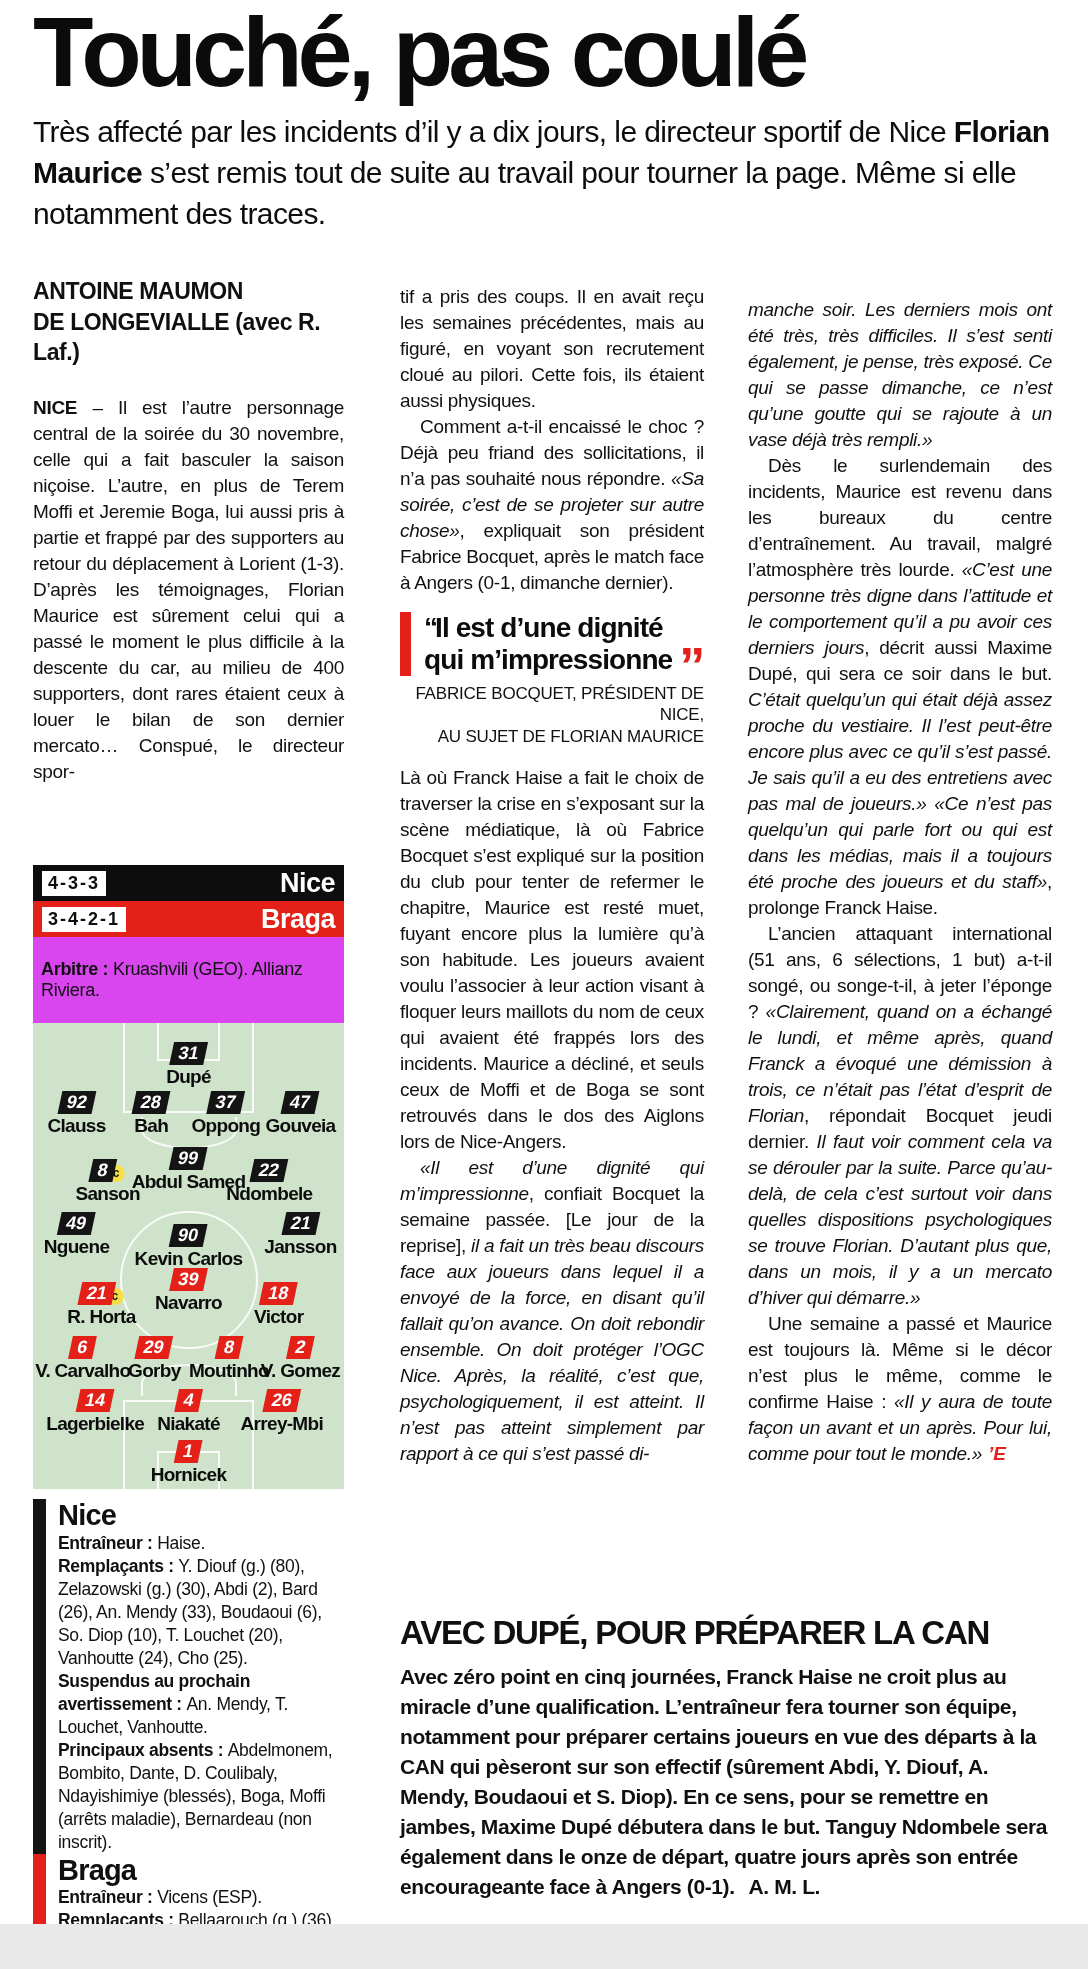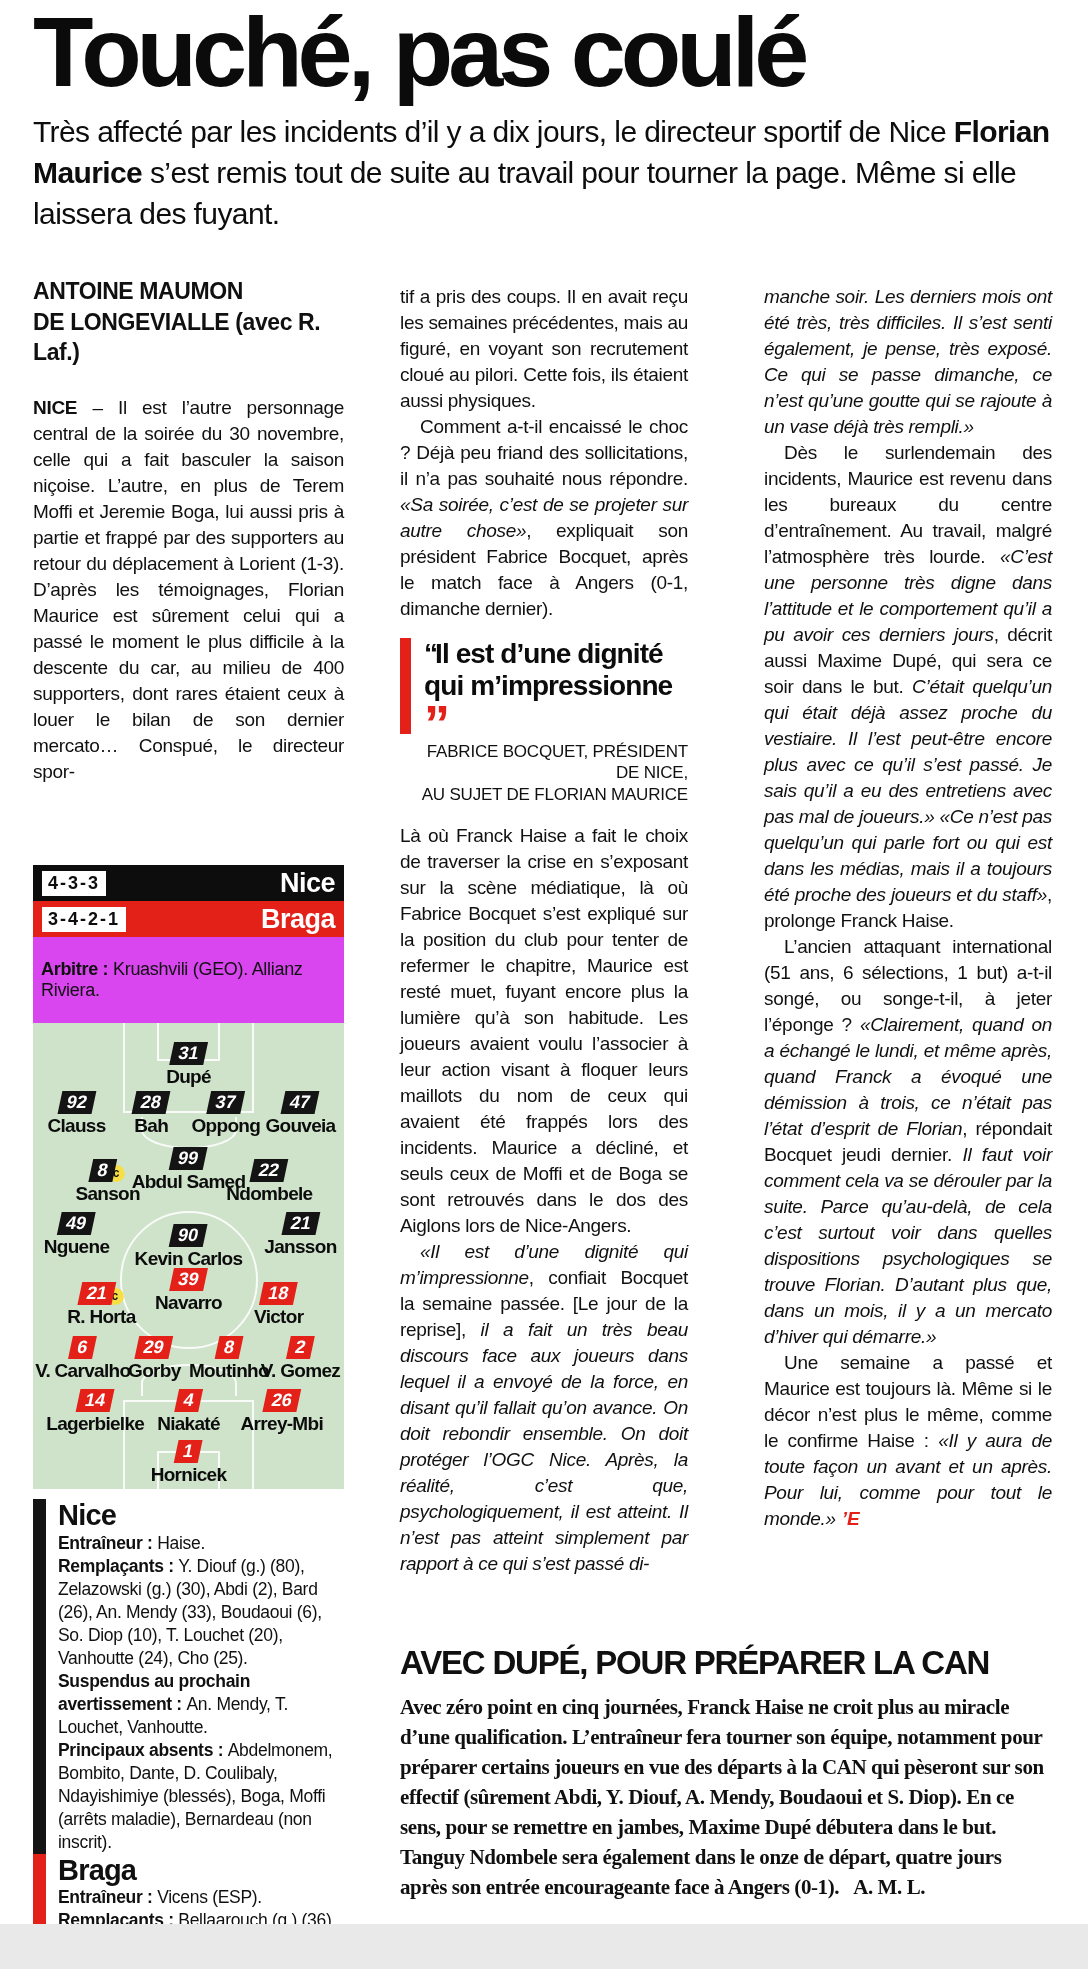--- a/index.html
+++ b/index.html
@@ -9,21 +9,21 @@
 
   
   .headline{margin:0;font-size:99px;line-height:1.05;letter-spacing:-5px;font-weight:bold;color:#0b0b0b;}
   .standfirst{margin:8px 0 0;font-size:30px;line-height:1.36;letter-spacing:-0.6px;color:#0d0d0d;}
   .sf-name{font-weight:bold;}
 
   
   .columns{display:flex;gap:56px;margin-top:30px;}
   .col1{width:311px;flex:0 0 auto;}
   .right-wrap{flex:1;display:flex;flex-direction:column;height:1700px;}
-  .text-cols{display:flex;gap:76px;padding-top:20px;}
+  .text-cols{display:flex;gap:44px;padding-top:20px;align-items:flex-end;}
   .tcol{flex:1;min-width:0;}
 
   .kicker{display:block;background:#dcdcdc;font-weight:bold;font-size:17px;letter-spacing:0.2px;
           padding:3px 8px 3px 5px;width:295px;box-sizing:border-box;}
   .authors{font-weight:bold;font-size:23px;line-height:1.32;margin:12px 0 28px;letter-spacing:-0.4px;}
 
   .body-p{margin:0;font-size:19px;line-height:26px;letter-spacing:-0.3px;text-align:justify;}
   .body-p.ind{text-indent:20px;}
   .seg-i{font-style:italic;}
   .seg-b{font-weight:bold;}
@@ -77,32 +77,32 @@
   
   .squads{margin-top:10px;}
   .squad{border-left:13px solid #141414;padding-left:12px;}
   .squad-braga{border-color:#e32119;}
   .squad-title{font-size:29px;font-weight:bold;letter-spacing:-0.8px;line-height:1.12;margin:0;}
   .squad-line{font-size:17.5px;line-height:23px;letter-spacing:-0.3px;}
 
   
   .canbox{margin-top:auto;margin-bottom:62px;width:650px;}
   .can-title{font-size:33px;font-weight:bold;letter-spacing:-1.2px;margin:0 0 10px;}
-  .can-body{font-weight:bold;font-size:21px;line-height:30px;letter-spacing:-0.4px;margin:0;font-family:Liberation Serif, serif;}
+  .can-body{font-weight:bold;font-size:21px;line-height:30px;letter-spacing:-0.4px;margin:0;}
   .can-sign{margin-left:14px;}
 </style>
 </head>
 <body>
 
 <div class="page">
   <div class="inner">
 
     <h1 class="headline">Touché, pas coulé</h1>
 
-    <p class="standfirst"><span>Très affecté par les incidents d’il y a dix jours, le directeur sportif de Nice </span><span class="sf-name">Florian Maurice</span><span> s’est remis tout de suite au travail pour tourner la page. Même si elle laissera des fuyant.</span></p>
+    <p class="standfirst"><span>Très affecté par les incidents d’il y a dix jours, le directeur sportif de Nice </span><span class="sf-name">Florian Maurice</span><span> s’est remis tout de suite au travail pour tourner la page. Même si elle notamment des traces.</span></p>
 
     <div class="columns">
 
       <div class="col1">
         <div class="authors">
           <span>ANTOINE MAUMON</span><br>
           <span>DE LONGEVIALLE (avec R. Laf.)</span>
         </div>
 
         <div class="col1-article">

